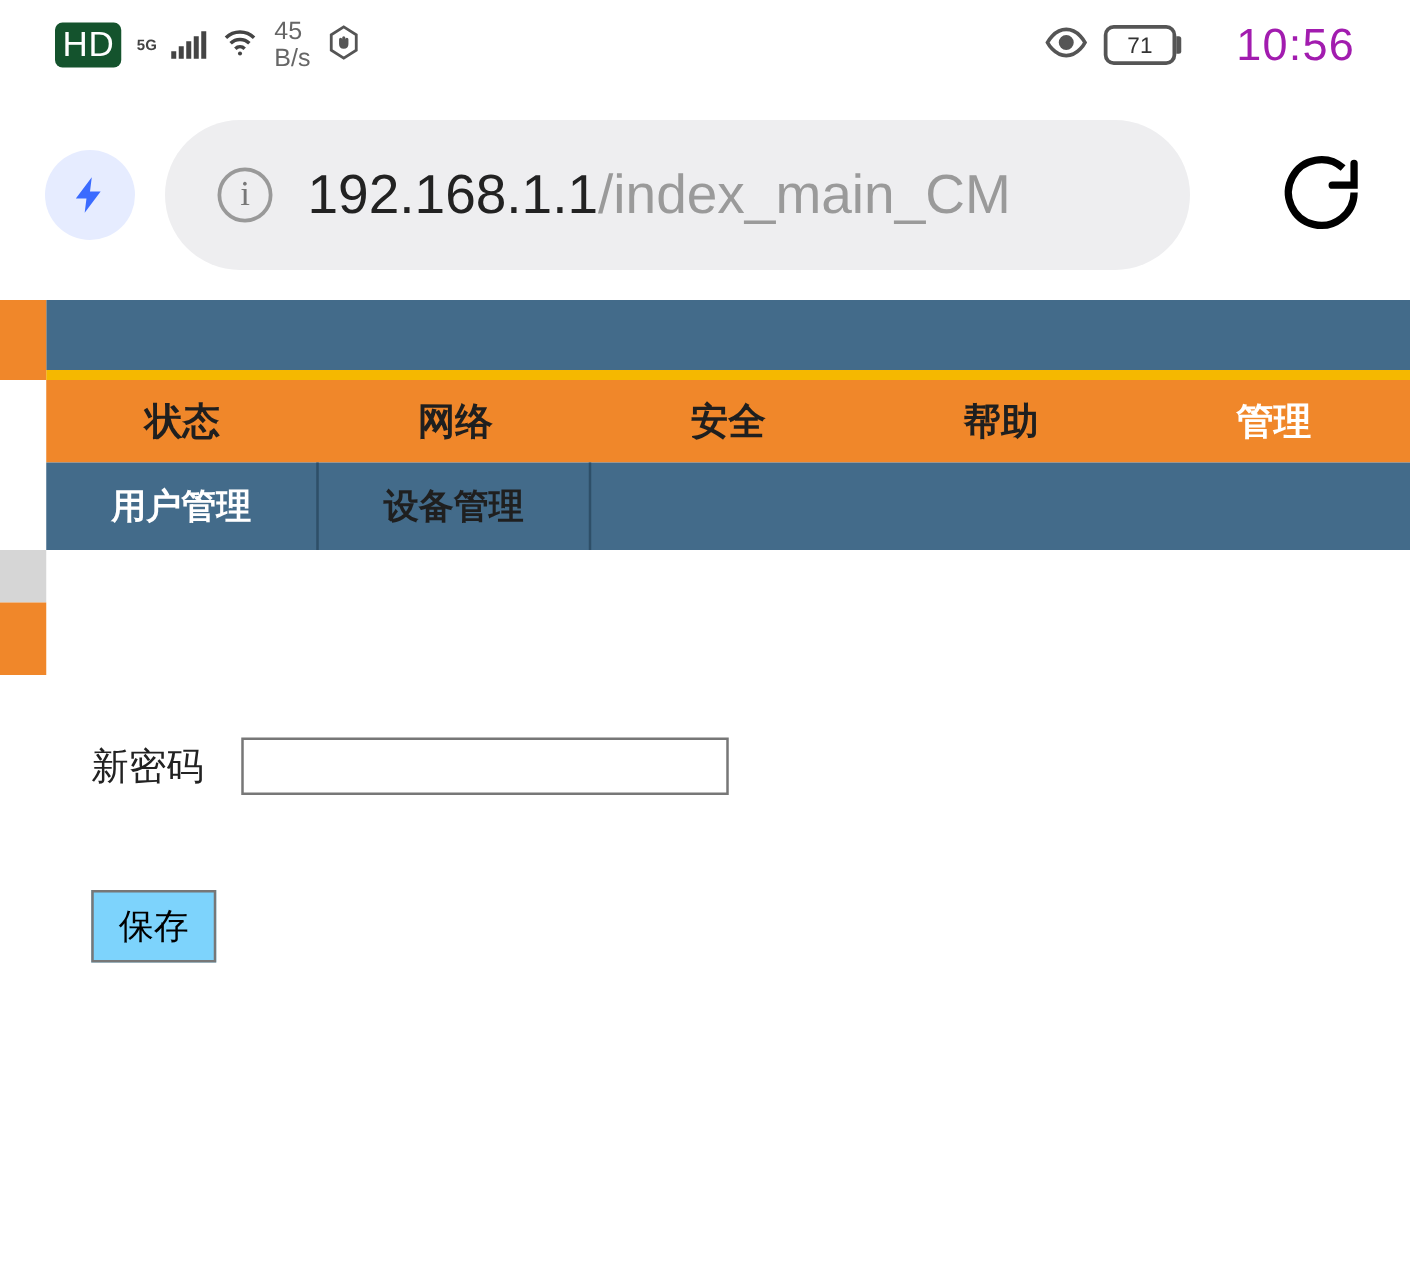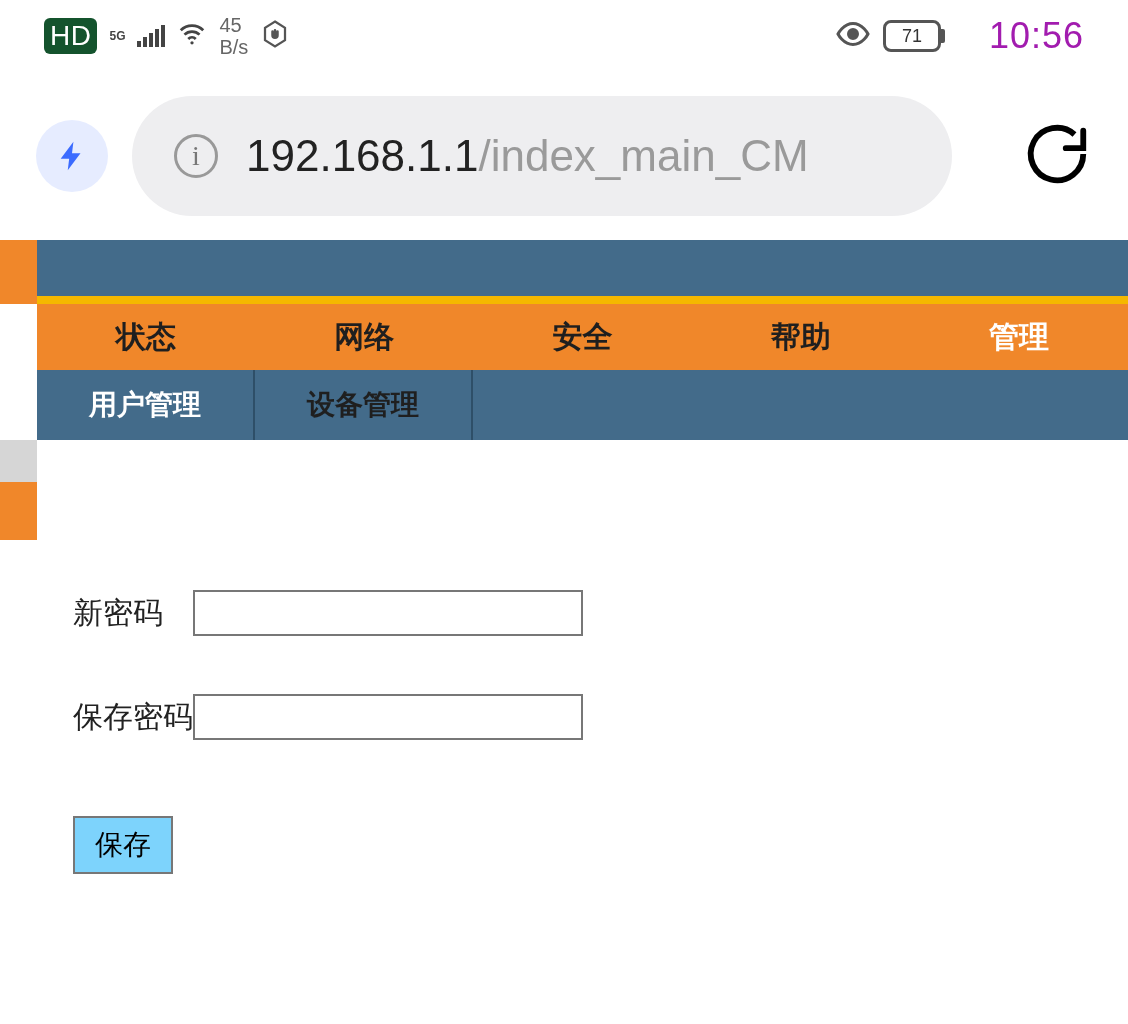--- a/index.html
+++ b/index.html
@@ -146,19 +146,15 @@
   <div class="side-col">
     <div class="side-grey"></div>
     <div class="side-orange2"></div>
   </div>
 
   <div class="form-area">
     <div class="form-row">
       <label>新密码</label>
       <input type="password" style="">
     </div>
-    <div class="form-row">
-      <label>保存密码</label>
-      <input type="password" style="">
-    </div>
     <button class="save-btn">保存</button>
   </div>
 </div>
 
 </body></html>

